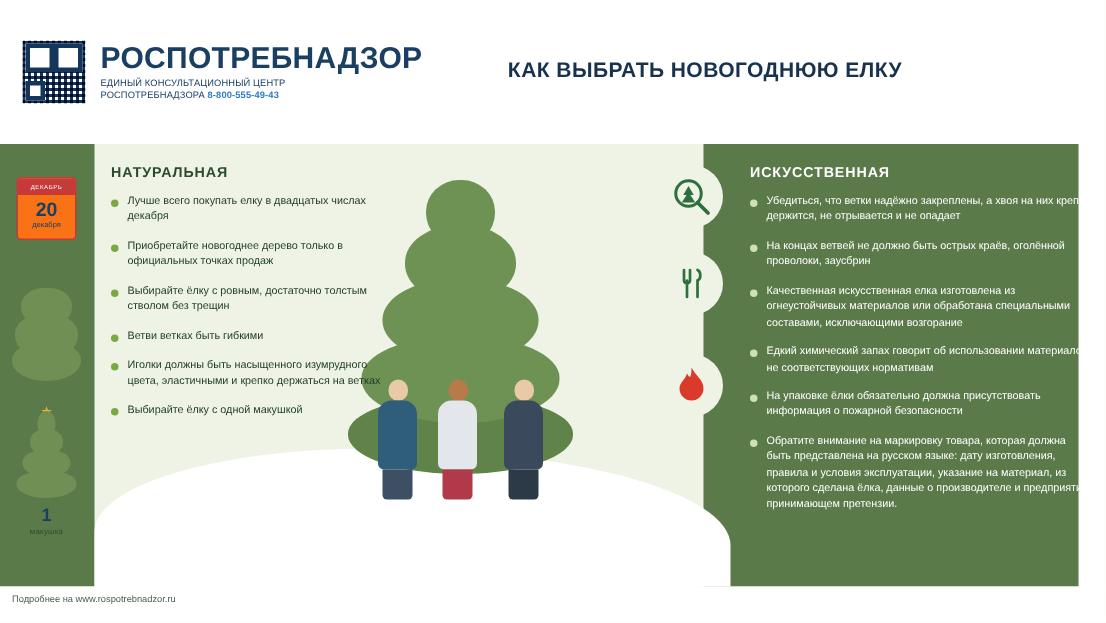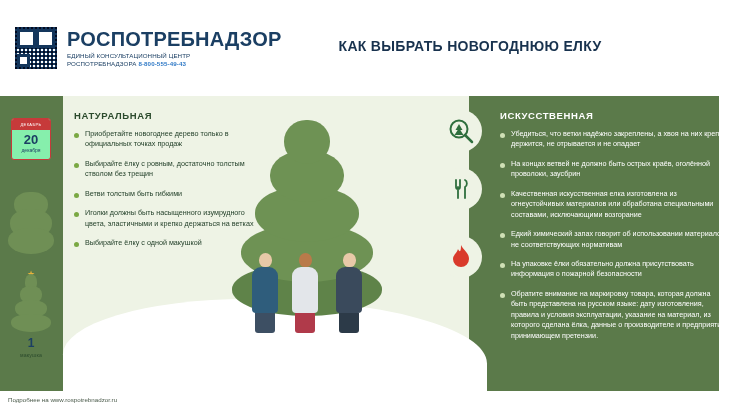--- a/index.html
+++ b/index.html
@@ -124,21 +124,21 @@
   .tips-right { left: 500px; top: 33px; width: 228px; color: #ffffff; }
   .tips-right li::before { background: #cfe0b5; }
 
   
   .left-icon {
     position: absolute; left: 6px;
     width: 50px; text-align: center;
   }
   .cal {
     width: 40px; height: 42px; margin: 0 auto;
-    background: #86efac; border: 1.5px solid #c63a3a;
+    background: #f97316; border: 1.5px solid #c63a3a;
     border-radius: 3px; position: relative;
     overflow: hidden;
   }
   .cal-top {
     height: 11px; background: #c63a3a;
     color: #fff; font-size: 4px;
     display: flex; align-items: center; justify-content: center;
     letter-spacing: .4px;
   }
   .cal-day { font-size: 13px; font-weight: bold; color: #1b3f63; margin-top: 2px; }
@@ -275,23 +275,24 @@
     <div class="person" style="left:336px;">
       <div class="p-head" style="background:#e8c9a8;"></div>
       <div class="p-body" style="background:#3a4a5c;"></div>
       <div class="p-legs" style="background:#2c3a48;"></div>
     </div>
 
     <div class="panel-head head-left">НАТУРАЛЬНАЯ</div>
     <div class="panel-head head-right">ИСКУССТВЕННАЯ</div>
 
     <ul class="tips tips-left">
+      <li>Лучше всего покупать елку в двадцатых числах декабря</li>
       <li>Приобретайте новогоднее дерево только в официальных точках продаж</li>
       <li>Выбирайте ёлку с ровным, достаточно толстым стволом без трещин</li>
-      <li>Ветви толстым быть гибкими</li>
+      <li>Ветви ветках быть гибкими</li>
       <li>Иголки должны быть насыщенного изумрудного цвета, эластичными и крепко держаться на ветках</li>
       <li>Выбирайте ёлку с одной макушкой</li>
     </ul>
 
     <ul class="tips tips-right">
       <li>Убедиться, что ветки надёжно закреплены, а хвоя на них крепко держится, не отрывается и не опадает</li>
       <li>На концах ветвей не должно быть острых краёв, оголённой проволоки, заусбрин</li>
       <li>Качественная искусственная елка изготовлена из огнеустойчивых материалов или обработана специальными составами, исключающими возгорание</li>
       <li>Едкий химический запах говорит об использовании материалов, не соответствующих нормативам</li>
       <li>На упаковке ёлки обязательно должна присутствовать информация о пожарной безопасности</li>

